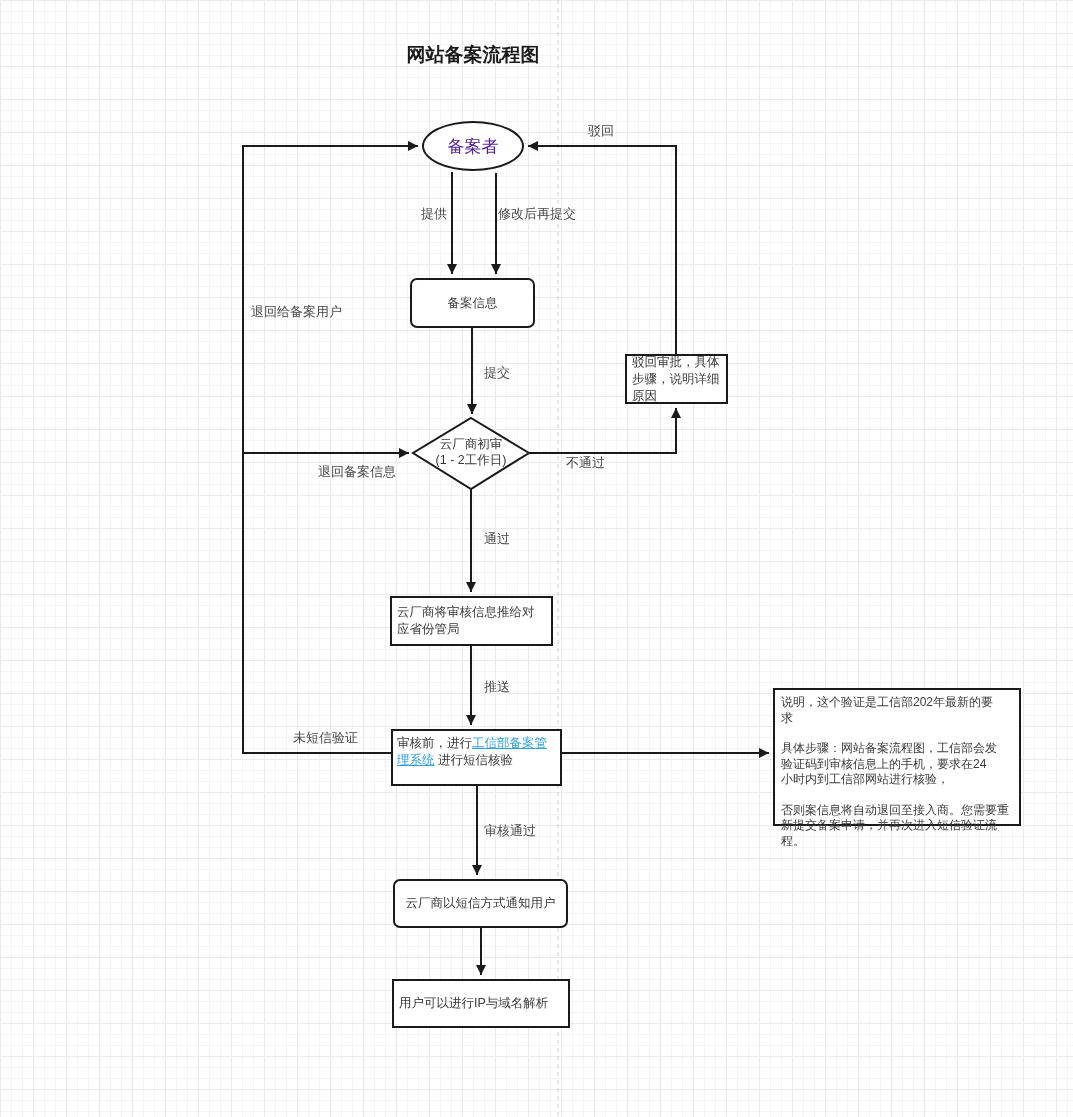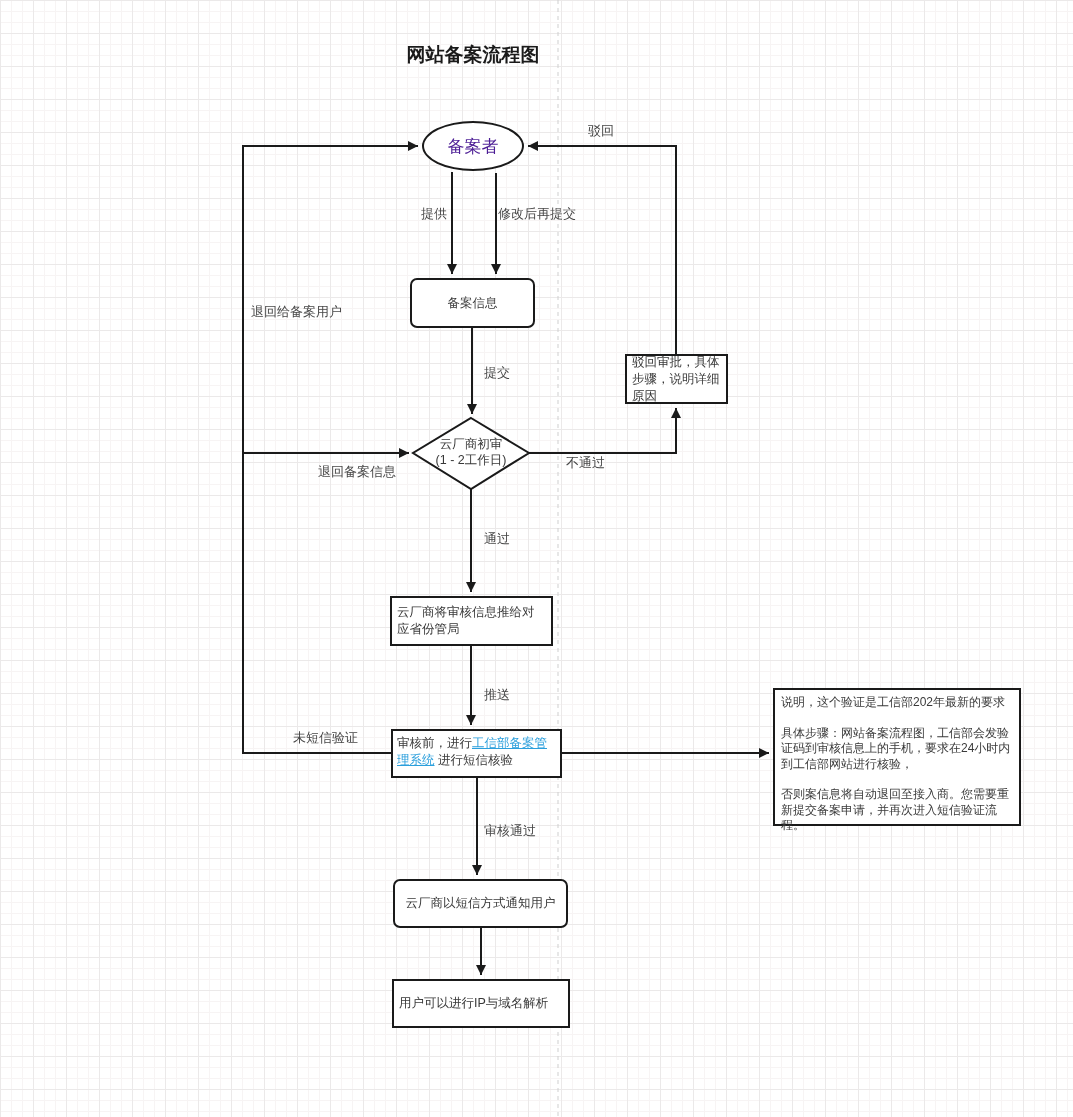--- a/index.html
+++ b/index.html
@@ -42,24 +42,24 @@
     text-align:center;font-size:12.5px;line-height:16px;color:#383838;
   }
   .elabel{
     position:absolute;font-size:13px;color:#474747;white-space:nowrap;
   }
   .notebox{
     position:absolute;left:773px;top:688px;width:248px;height:138px;
     box-sizing:border-box;border:2px solid #1a1a1a;background:#fff;
     padding:5px 6px;font-size:12px;line-height:15.5px;color:#3a3a3a;
   }
-  .notebox p{margin:0 0 15px 0;}
+  .notebox p{margin:0 16px 15px 0;}
   .notebox p:last-child{margin:0;}
   .sms-box{
-    position:absolute;left:391px;top:729px;width:171px;height:49px;
+    position:absolute;left:391px;top:729px;width:171px;height:57px;
     box-sizing:border-box;border:2px solid #1a1a1a;background:#fff;
     padding:4px 4px;font-size:12.5px;line-height:17px;color:#3a3a3a;
   }
   .sms-box a{color:#2b9fdc;text-decoration:underline;}
   .watermark{
     position:absolute;right:22px;top:1056px;
     font-size:30px;font-weight:bold;letter-spacing:1px;white-space:nowrap;
     color:#ffffff;
     text-shadow:-1px 0 0 #111,0 1px 0 #111,1px 0 0 #111,0 -1px 0 #111,
                 -2px 2px 0 #111,-3px 3px 0 #111;
@@ -132,20 +132,20 @@
     <p>具体步骤：网站备案流程图，工信部会发验证码到审核信息上的手机，要求在24小时内到工信部网站进行核验，</p>
     <p>否则案信息将自动退回至接入商。您需要重新提交备案申请，并再次进入短信验证流程。</p>
   </div>
 
   <span class="elabel" style="left:421px;top:205px;text-align:center;">提供</span>
   <span class="elabel" style="left:498px;top:205px;text-align:center;">修改后再提交</span>
   <span class="elabel" style="left:588px;top:122px;">驳回</span>
   <span class="elabel" style="left:484px;top:364px;">提交</span>
   <span class="elabel" style="left:566px;top:430px;margin-top:24px;">不通过</span>
   <span class="elabel" style="left:484px;top:530px;">通过</span>
-  <span class="elabel" style="left:484px;top:678px;margin-top:8px;">推送</span>
+  <span class="elabel" style="left:484px;top:678px;">推送</span>
   <span class="elabel" style="left:251px;top:303px;">退回给备案用户</span>
   <span class="elabel" style="left:291px;top:463px;margin-left:27px;">退回备案信息</span>
   <span class="elabel" style="left:293px;top:729px;">未短信验证</span>
   <span class="elabel" style="left:484px;top:822px;">审核通过</span>
 
 
 </div>
 
 </body></html>

